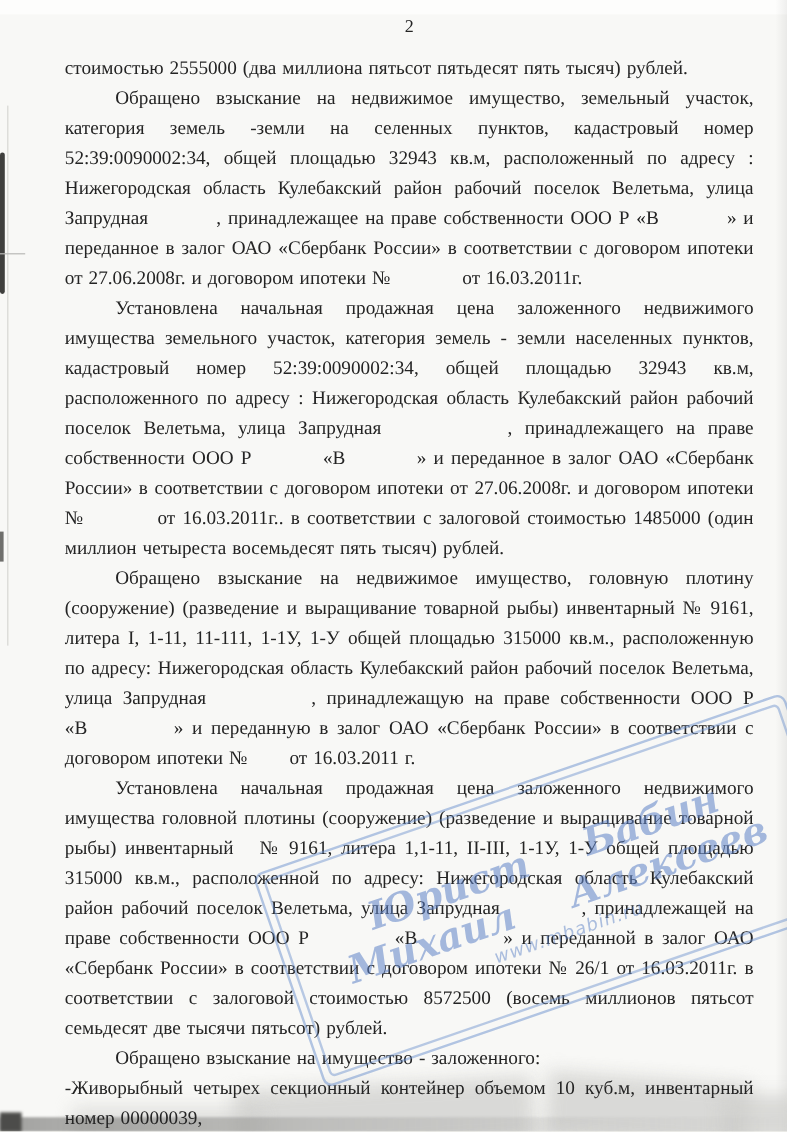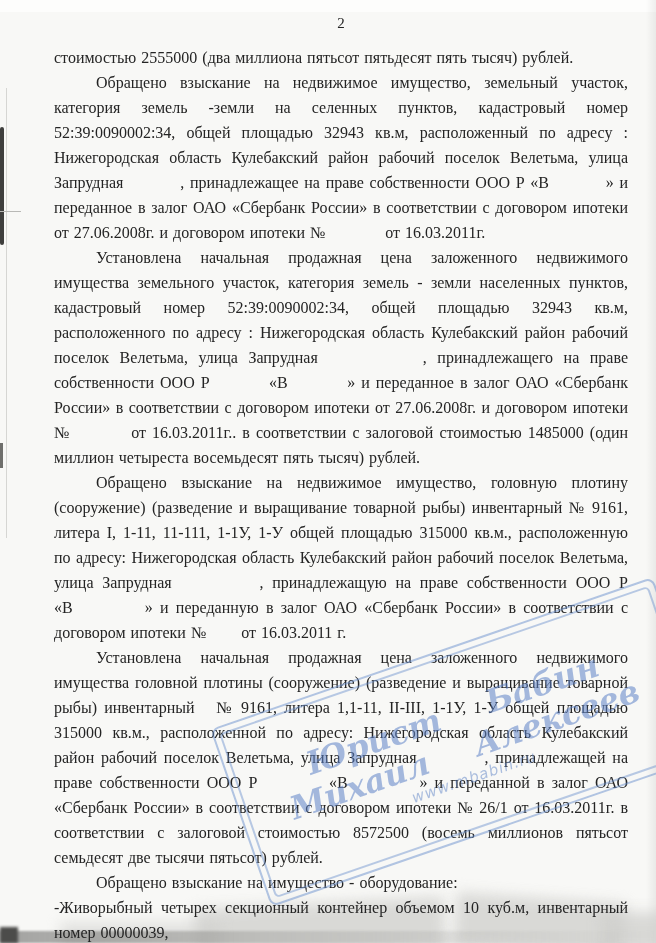--- a/index.html
+++ b/index.html
@@ -79,21 +79,21 @@
   <div class="bottom-strip"></div>
   <div class="corner-dark"></div>
 
   <div class="text-block">
     <div class="pagenum">2</div>
     <p>стоимостью 2555000 (два миллиона пятьсот пятьдесят пять тысяч) рублей.</p>
     <p class="indent">Обращено взыскание на недвижимое имущество, земельный участок, категория земель -земли на селенных пунктов, кадастровый номер 52:39:0090002:34, общей площадью 32943 кв.м, расположенный по адресу : Нижегородская область Кулебакский район рабочий поселок Велетьма, улица Запрудная          , принадлежащее на праве собственности ООО Р «В          » и переданное в залог ОАО «Сбербанк России» в соответствии с договором ипотеки от 27.06.2008г. и договором ипотеки №            от 16.03.2011г.</p>
     <p class="indent">Установлена начальная продажная цена заложенного недвижимого имущества земельного участок, категория земель - земли населенных пунктов, кадастровый номер 52:39:0090002:34, общей площадью 32943 кв.м, расположенного по адресу : Нижегородская область Кулебакский район рабочий поселок Велетьма, улица Запрудная          , принадлежащего на праве собственности ООО Р          «В          » и переданное в залог ОАО «Сбербанк России» в соответствии с договором ипотеки от 27.06.2008г. и договором ипотеки №          от 16.03.2011г.. в соответствии с залоговой стоимостью 1485000 (один миллион четыреста восемьдесят пять тысяч) рублей.</p>
     <p class="indent">Обращено взыскание на недвижимое имущество, головную плотину (сооружение) (разведение и выращивание товарной рыбы) инвентарный № 9161, литера I, 1-11, 11-111, 1-1У, 1-У общей площадью 315000 кв.м., расположенную по адресу: Нижегородская область Кулебакский район рабочий поселок Велетьма, улица Запрудная          , принадлежащую на праве собственности ООО Р          «В          » и переданную в залог ОАО «Сбербанк России» в соответствии с договором ипотеки №       от 16.03.2011 г.</p>
     <p class="indent">Установлена начальная продажная цена заложенного недвижимого имущества головной плотины (сооружение) (разведение и выращивание товарной рыбы) инвентарный   № 9161, литера 1,1-11, II-III, 1-1У, 1-У общей площадью 315000 кв.м., расположенной по адресу: Нижегородская область Кулебакский район рабочий поселок Велетьма, улица Запрудная          , принадлежащей на праве собственности ООО Р          «В          » и переданной в залог ОАО «Сбербанк России» в соответствии с договором ипотеки № 26/1 от 16.03.2011г. в соответствии с залоговой стоимостью 8572500 (восемь миллионов пятьсот семьдесят две тысячи пятьсот) рублей.</p>
-    <p class="indent">Обращено взыскание на имущество - оборудование:</p>
+    <p class="indent">Обращено взыскание на имущество - заложенного:</p>
     <p>-Живорыбный четырех секционный контейнер объемом 10 куб.м, инвентарный  номер 00000039,</p>
 
   </div>
 
   <div class="stamp">
     <div class="stamp-inner">
       <div class="stamp-line">Юрист Бабин</div>
       <div class="stamp-line">Михаил Алексеев</div>
       <div class="stamp-site">www.mbabin.ru</div>
     </div>

